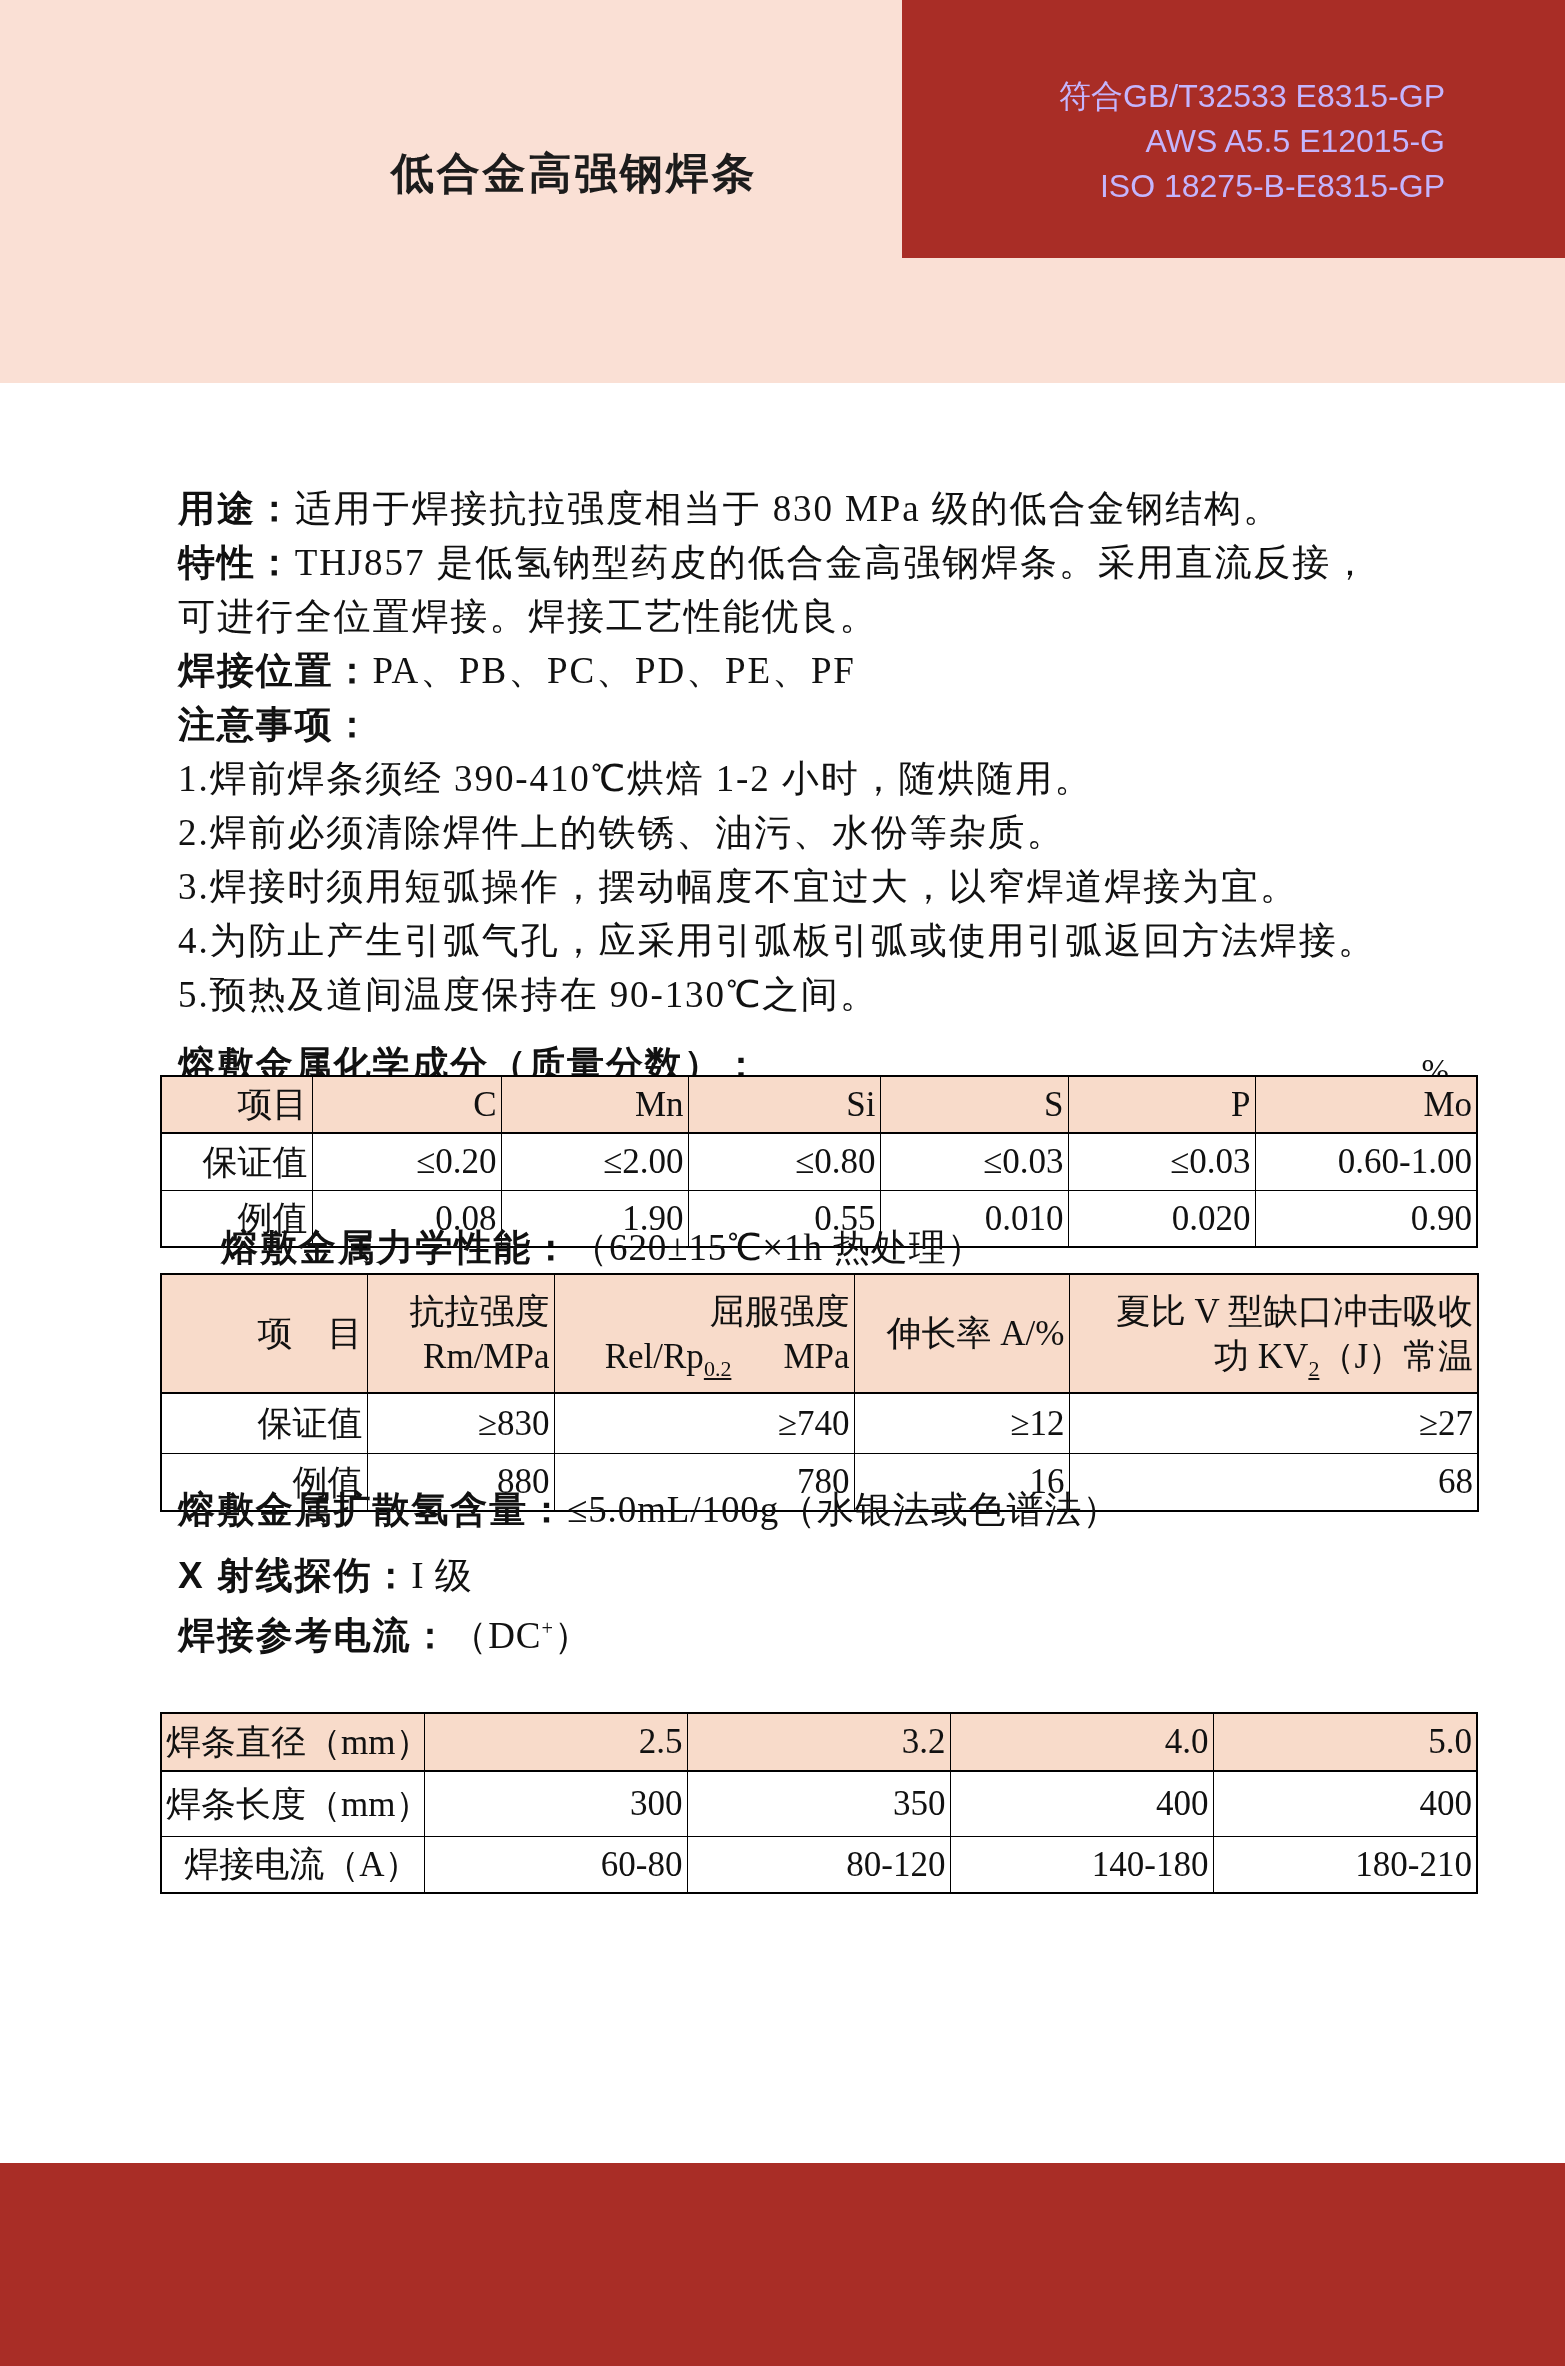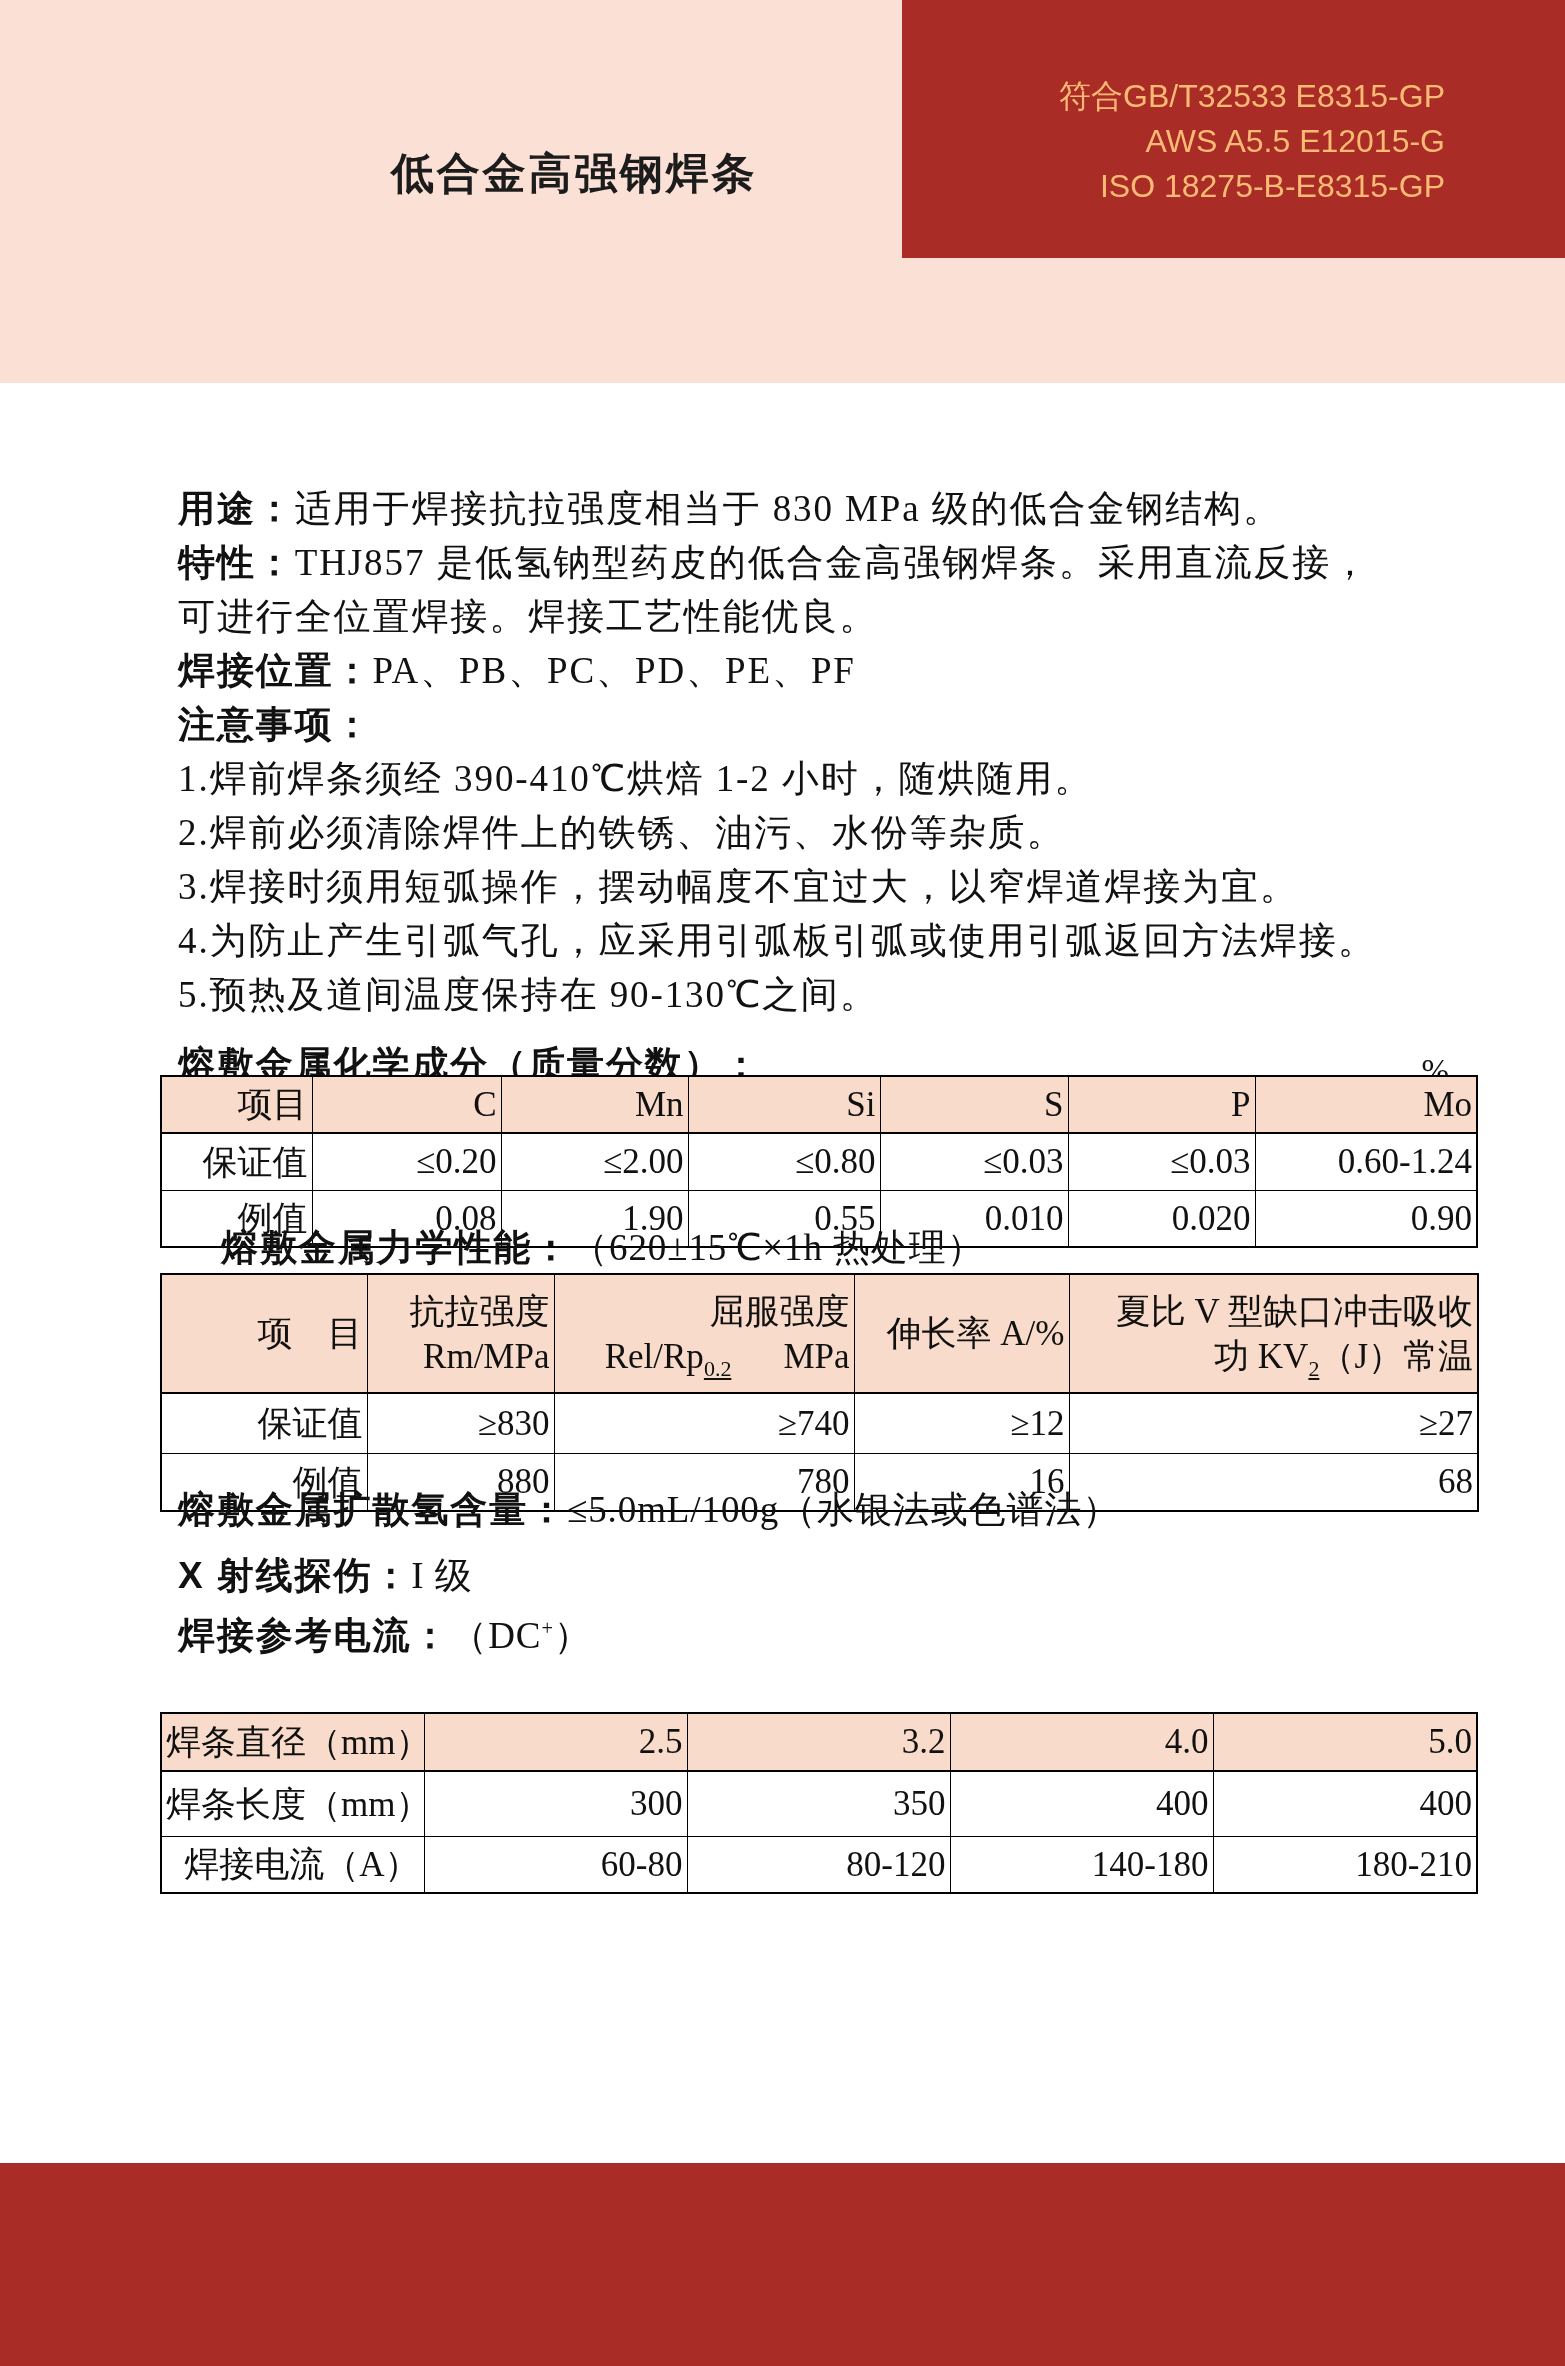--- a/index.html
+++ b/index.html
@@ -4,21 +4,21 @@
 <style>
   html,body{margin:0;padding:0;}
   .page{position:relative;width:1566px;height:2366px;background:#ffffff;overflow:hidden;
         font-family:"Liberation Serif",serif;color:#111;}
   
   .band{position:absolute;left:0;top:0;width:1566px;height:383px;background:#fae0d5;}
   .title{position:absolute;left:391px;top:145px;font-family:"Liberation Sans",sans-serif;
          font-weight:700;font-size:43px;letter-spacing:2.8px;color:#1c1c1c;white-space:nowrap;}
   .std-box{position:absolute;left:902px;top:0;width:664px;height:258px;background:#a92d26;
            box-sizing:border-box;padding:74px 121px 0 0;display:flex;flex-direction:column;align-items:flex-end;}
-  .std-line{color:#fdba74;font-family:"Liberation Sans",sans-serif;font-size:32px;line-height:45px;white-space:nowrap;}
+  .std-line{color:#c4b5fd;font-family:"Liberation Sans",sans-serif;font-size:32px;line-height:45px;white-space:nowrap;}
   
   .body-text{position:absolute;left:178px;top:482px;width:1317px;}
   .bline{height:54px;line-height:54px;font-size:37px;letter-spacing:1.9px;white-space:nowrap;}
   .blabel{font-family:"Liberation Sans",sans-serif;font-weight:700;}
   
   .sec{position:absolute;left:178px;width:1299px;display:flex;justify-content:space-between;align-items:flex-end;white-space:nowrap;}
   .sec-label{font-family:"Liberation Sans",sans-serif;font-weight:700;font-size:37px;letter-spacing:1.9px;}
   .sec-rest{font-size:37px;letter-spacing:0.9px;}
   .sec-unit{font-size:33px;margin-right:28px;}
   
@@ -90,21 +90,21 @@
       <td>P</td>
       <td>Mo</td>
     </tr>
     <tr class="h52">
       <td>保证值</td>
       <td>≤0.20</td>
       <td>≤2.00</td>
       <td>≤0.80</td>
       <td>≤0.03</td>
       <td>≤0.03</td>
-      <td>0.60-1.24</td>
+      <td>0.60-1.00</td>
     </tr>
     <tr class="h51">
       <td>例值</td>
       <td>0.08</td>
       <td>1.90</td>
       <td>0.55</td>
       <td>0.010</td>
       <td>0.020</td>
       <td>0.90</td>
     </tr>

